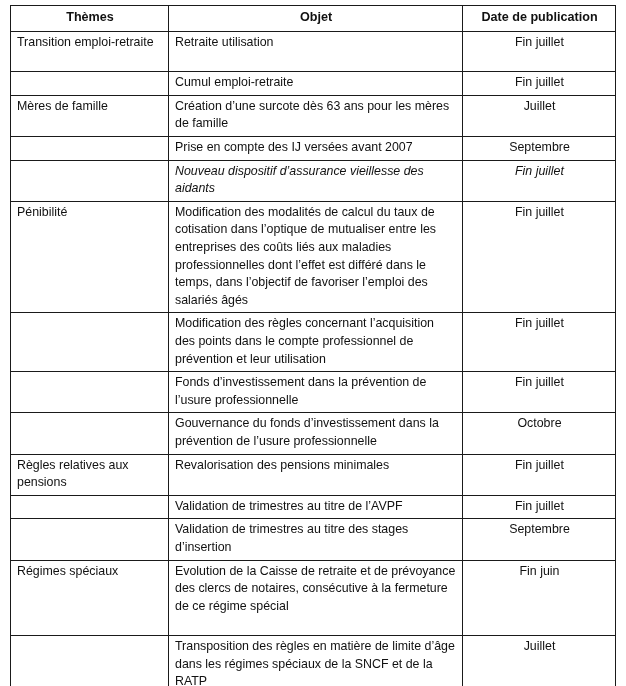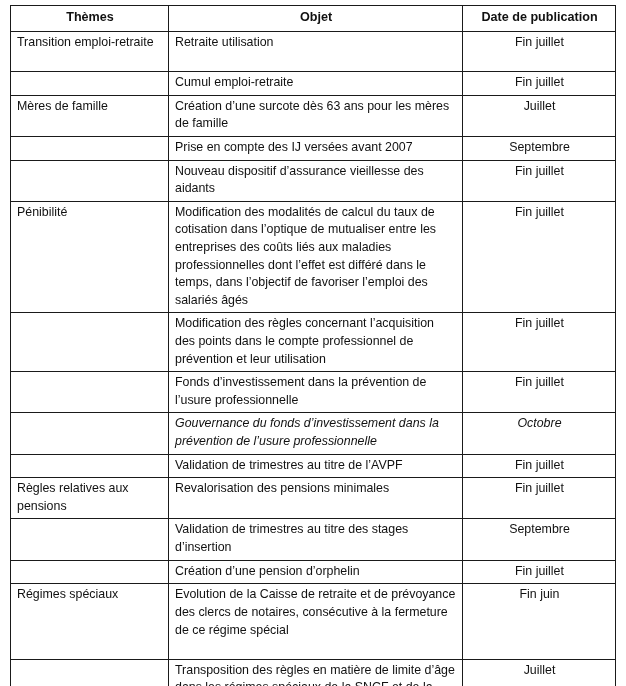--- a/index.html
+++ b/index.html
@@ -91,64 +91,59 @@
         <tr style="height: 40.2px;">
           <td class="theme-cell">Mères de famille</td>
           <td class="objet-cell">Création d’une surcote dès 63 ans pour les mères de famille</td>
           <td class="date-cell">Juillet</td>
         </tr>
         <tr style="height: 22.6px;">
           <td class="theme-cell blank-cell"></td>
           <td class="objet-cell">Prise en compte des IJ versées avant 2007</td>
           <td class="date-cell">Septembre</td>
         </tr>
-        <tr style="height: 40.2px;">
+        <tr style="height: 40.2px; font-style: italic;">
           <td class="theme-cell blank-cell"></td>
           <td class="objet-cell">Nouveau dispositif d’assurance vieillesse des aidants</td>
           <td class="date-cell">Fin juillet</td>
         </tr>
         <tr style="height: 110.6px;">
           <td class="theme-cell">Pénibilité</td>
           <td class="objet-cell">Modification des modalités de calcul du taux de cotisation dans l’optique de mutualiser entre les entreprises des coûts liés aux maladies professionnelles dont l’effet est différé dans le temps, dans l’objectif de favoriser l’emploi des salariés âgés</td>
           <td class="date-cell">Fin juillet</td>
         </tr>
         <tr style="height: 57.8px;">
           <td class="theme-cell blank-cell"></td>
           <td class="objet-cell">Modification des règles concernant l’acquisition des points dans le compte professionnel de prévention et leur utilisation</td>
           <td class="date-cell">Fin juillet</td>
         </tr>
         <tr style="height: 40.2px;">
           <td class="theme-cell blank-cell"></td>
           <td class="objet-cell">Fonds d’investissement dans la prévention de l’usure professionnelle</td>
           <td class="date-cell">Fin juillet</td>
         </tr>
-        <tr style="height: 40.2px; font-style: italic;">
+        <tr style="height: 40.2px;">
           <td class="theme-cell blank-cell"></td>
           <td class="objet-cell">Gouvernance du fonds d’investissement dans la prévention de l’usure professionnelle</td>
           <td class="date-cell">Octobre</td>
+        </tr>
+        <tr style="height: 40.2px;">
+          <td class="theme-cell">Règles relatives aux pensions</td>
+          <td class="objet-cell">Revalorisation des pensions minimales</td>
+          <td class="date-cell">Fin juillet</td>
         </tr>
         <tr style="height: 22.6px;">
           <td class="theme-cell blank-cell"></td>
           <td class="objet-cell">Validation de trimestres au titre de l’AVPF</td>
           <td class="date-cell">Fin juillet</td>
         </tr>
         <tr style="height: 40.2px;">
-          <td class="theme-cell">Règles relatives aux pensions</td>
-          <td class="objet-cell">Revalorisation des pensions minimales</td>
-          <td class="date-cell">Fin juillet</td>
-        </tr>
-        <tr style="height: 40.2px;">
           <td class="theme-cell blank-cell"></td>
           <td class="objet-cell">Validation de trimestres au titre des stages d’insertion</td>
           <td class="date-cell">Septembre</td>
-        </tr>
-        <tr style="height: 22.6px;">
-          <td class="theme-cell blank-cell"></td>
-          <td class="objet-cell">Création d’une pension d’orphelin</td>
-          <td class="date-cell">Fin juillet</td>
         </tr>
         <tr style="height: 75.4px;">
           <td class="theme-cell">Régimes spéciaux</td>
           <td class="objet-cell">Evolution de la Caisse de retraite et de prévoyance des clercs de notaires, consécutive à la fermeture de ce régime spécial</td>
           <td class="date-cell">Fin juin</td>
         </tr>
         <tr style="height: 57.8px;">
           <td class="theme-cell blank-cell"></td>
           <td class="objet-cell">Transposition des règles en matière de limite d’âge dans les régimes spéciaux de la SNCF et de la RATP</td>
           <td class="date-cell">Juillet</td>

